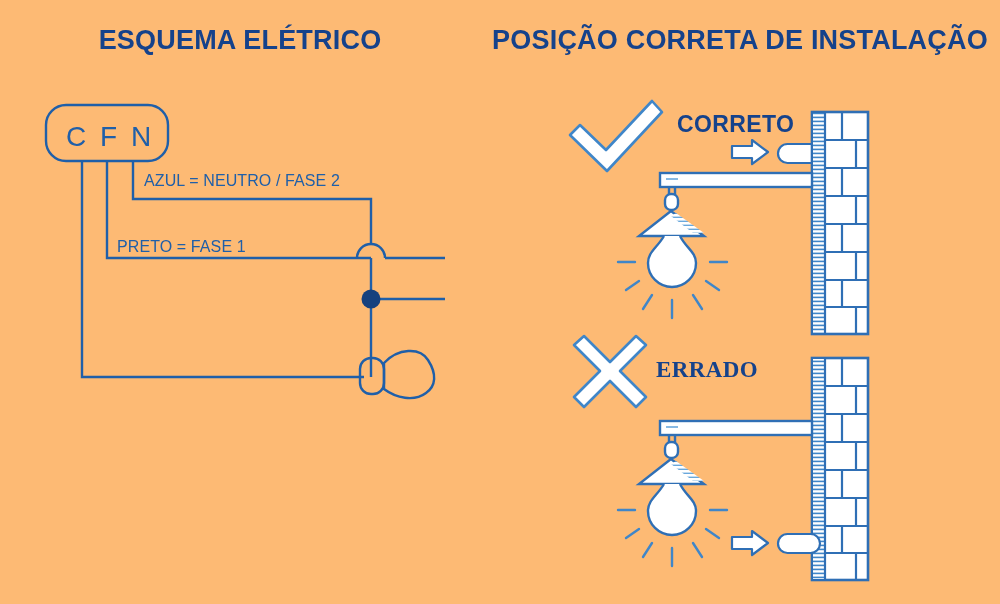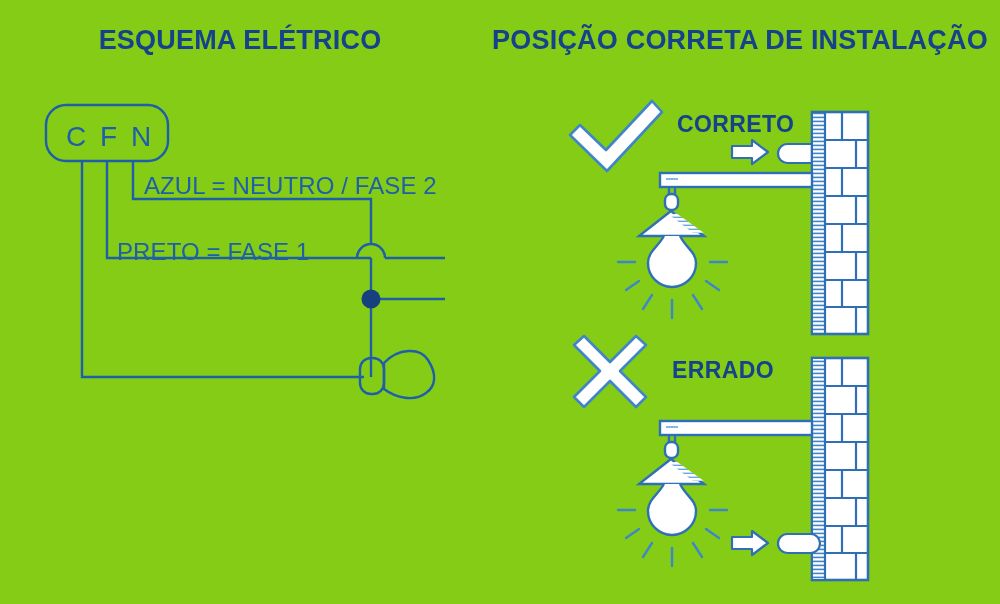--- a/index.html
+++ b/index.html
@@ -3,21 +3,21 @@
 <meta charset="utf-8">
 <title>Esquema Elétrico</title>
 <style>
   html,body{margin:0;padding:0;background:#ffffff;}
   body{
     width:1000px;height:604px;
     font-family:"Liberation Sans", sans-serif;
     -webkit-font-smoothing:antialiased;
     overflow:hidden;
   }
-  #stage{position:relative;width:1000px;height:604px;background:#84cc16;}
+  #stage{position:relative;width:1000px;height:604px;background:#fdba74;}
   .panel{position:absolute;top:0;height:604px;}
   #panel-left{left:0;width:480px;}
   #panel-right{left:480px;width:520px;}
 
   .title{
     position:absolute;
     font-weight:bold;
     color:#15428b;
     letter-spacing:0.2px;
     white-space:nowrap;
@@ -30,21 +30,21 @@
   #title-right{
     left:0;width:520px;top:25px;
     font-size:27px;
   }
 
   .svg-layer{position:absolute;left:0;top:0;}
 
   .wire-label{
     position:absolute;
     color:#1f5fa9;
-    font-size:24px;
+    font-size:16px;
     white-space:nowrap;
     letter-spacing:0.1px;
   }
   .terminal-label{
     position:absolute;
     color:#1f5fa9;
     font-size:28px;
     letter-spacing:3px;
     white-space:nowrap;
   }
@@ -233,16 +233,16 @@
       <g>
         <path d="M 252 537 L 272 537 L 272 531 L 288 543 L 272 555 L 272 549 L 252 549 Z" fill="#ffffff" stroke="#2f6fb5" stroke-width="2.2" stroke-linejoin="round"></path>
       </g>
       <g>
         <rect x="298" y="534" width="42" height="19" rx="9.5" ry="9.5" fill="#ffffff" stroke="#2f6fb5" stroke-width="2.2"></rect>
       </g>
     </svg>
 
     <div class="status-label" style="left:197px; top:111px;">CORRETO</div>
 
-    <div class="status-label" style="left:192px; top:357px;">ERRADO</div>
+    <div class="status-label" style="left:176px; top:357px;font-family:Liberation Serif, serif;">ERRADO</div>
   </div>
 
 </div>
 
 </body></html>

